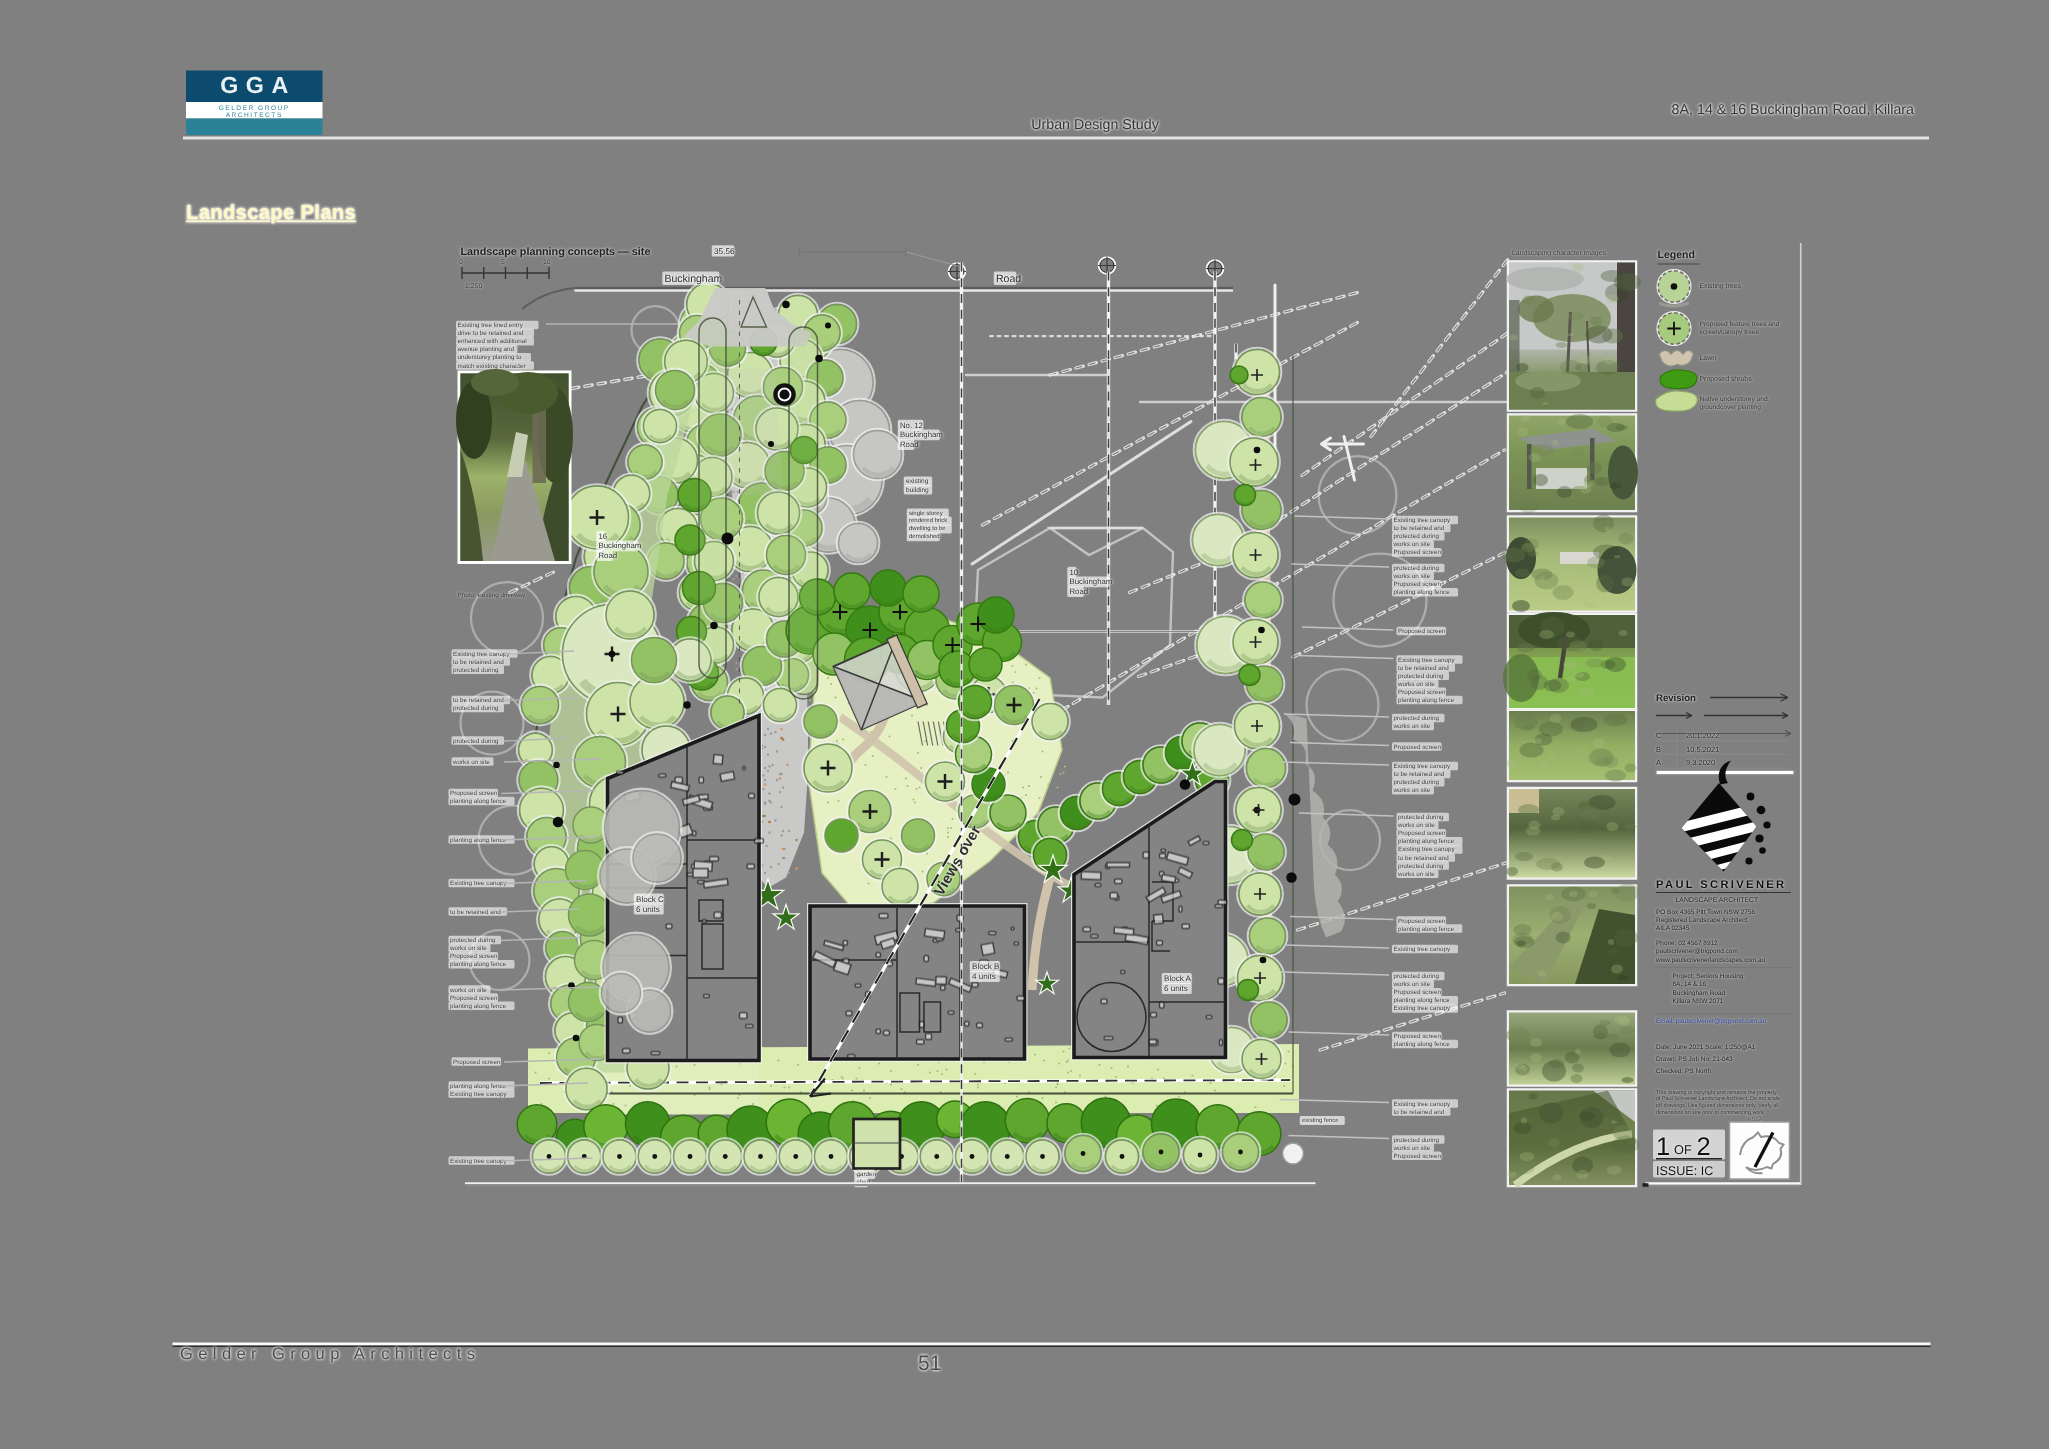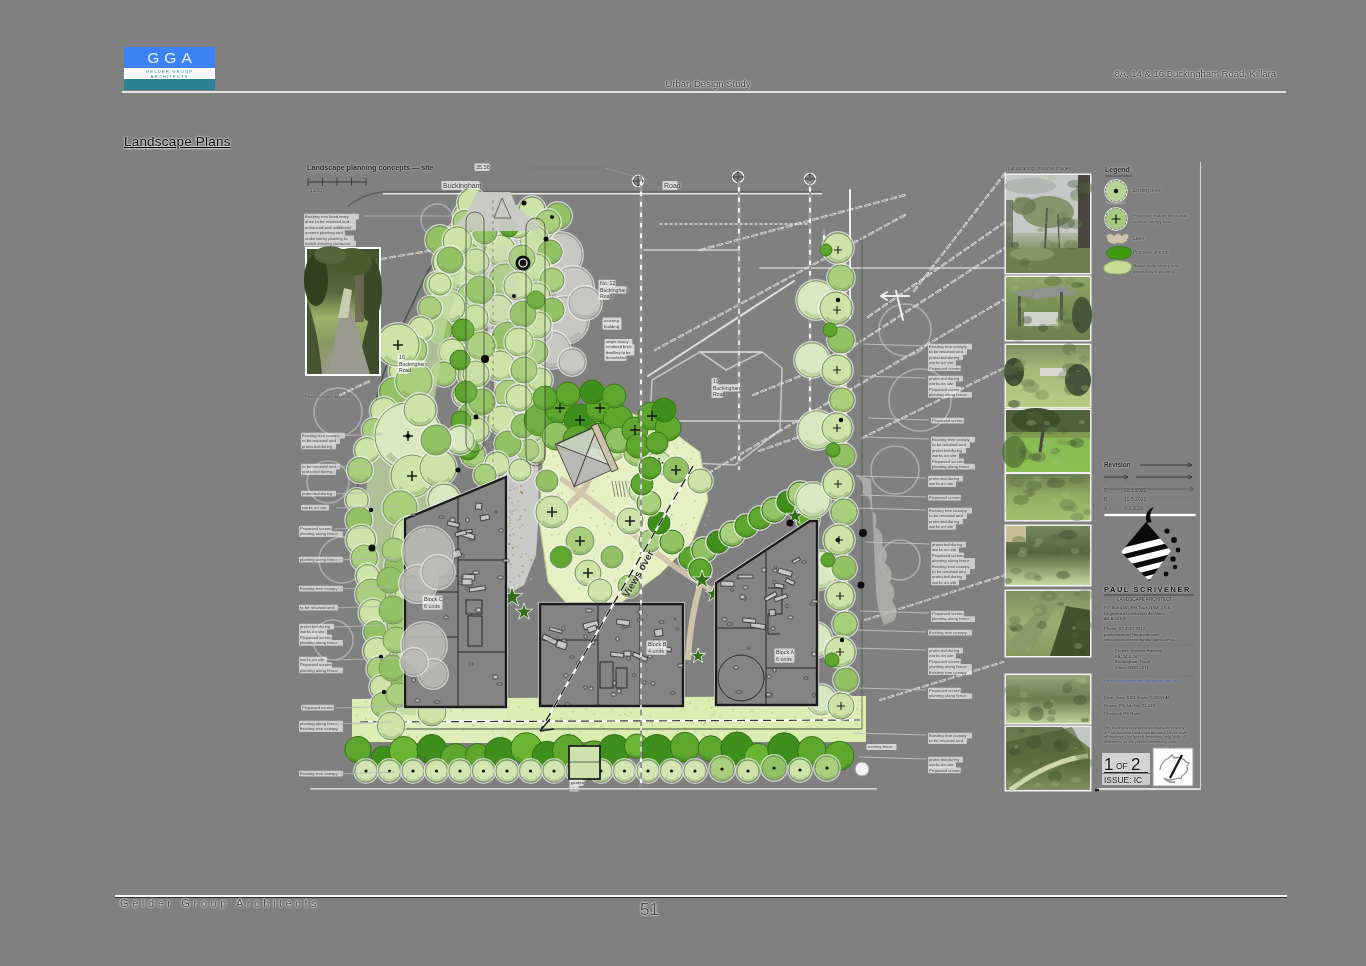--- a/index.html
+++ b/index.html
@@ -2,34 +2,34 @@
 <html><head><meta charset="utf-8">
 <style>
 html,body{margin:0;padding:0;background:#808080;width:1366px;height:966px;overflow:hidden}
 *{font-family:"Liberation Sans", sans-serif;box-sizing:border-box}
 .abs{position:absolute}
 </style></head>
 <body>
 
 <div class="abs" style="left:0;top:0;width:1366px;height:966px;background:#808080"></div>
 
-<div class="abs" style="left:124px;top:47px;width:91px;height:21px;background:#3b82f6;color:#e8f2f4;font-size:15.5px;letter-spacing:5px;text-align:center;line-height:21.5px;text-indent:5px;font-weight:normal">GGA</div>
+<div class="abs" style="left:124px;top:47px;width:91px;height:21px;background:#0c4a6e;color:#e8f2f4;font-size:15.5px;letter-spacing:5px;text-align:center;line-height:21.5px;text-indent:5px;font-weight:bold">GGA</div>
 
 <div class="abs" style="left:124px;top:68px;width:91px;height:11px;background:#fff;color:#2b8196;font-size:4.4px;letter-spacing:1px;text-align:center;line-height:5.4px;font-weight:normal;padding-top:0.8px">GELDER GROUP<br>ARCHITECTS</div>
 
 <div class="abs" style="left:124px;top:79px;width:91px;height:10.5px;background:#2b8196"></div>
 
 <div class="abs" style="left:122px;top:89.8px;width:1164px;height:1px;background:#7d7d7d"></div>
 <div class="abs" style="left:122px;top:90.8px;width:1164px;height:1.8px;background:#e2e2e2"></div>
 
-<div class="abs" style="left:565px;top:78px;width:286px;text-align:center;font-size:9.5px;color:#333;text-shadow:0 0 2px #fff,0 0 2px #fff">Urban Design Study</div>
+<div class="abs" style="left:587px;top:78px;width:286px;text-align:center;font-size:9.5px;color:#333;text-shadow:0 0 2px #fff,0 0 2px #fff">Urban Design Study</div>
 
 <div class="abs" style="left:1000px;top:68px;width:276px;text-align:right;font-size:9.5px;color:#333;text-shadow:0 0 2px #fff,0 0 2px #fff">8A, 14 &amp; 16 Buckingham Road, Killara</div>
 
-<div class="abs" style="left:124px;top:134px;font-size:13.5px;font-weight:normal;color:#000000;text-decoration:underline;letter-spacing:0.2px;text-shadow:0 0 2px #fff,0 0 2px #fff">Landscape Plans</div>
+<div class="abs" style="left:124px;top:134px;font-size:13.5px;font-weight:bold;color:#fef9c3;text-decoration:underline;letter-spacing:0.2px;text-shadow:0 0 2px #fff,0 0 2px #fff">Landscape Plans</div>
 
 <svg class="abs" style="left:0;top:0" width="1366" height="966" viewBox="0 0 1366 966">
 <defs>
 <linearGradient id="forest" x1="0" y1="0" x2="0" y2="1">
  <stop offset="0" stop-color="#41502e"></stop>
         <stop offset="0.35" stop-color="#59693c"></stop>
  <stop offset="0.55" stop-color="#9cb26a"></stop>
         <stop offset="0.75" stop-color="#8a9a60"></stop>
  <stop offset="1" stop-color="#9a9a8c"></stop>
 </linearGradient>
@@ -2548,12 +2548,12 @@
       <line x1="1095" y1="790" x2="1099" y2="790" stroke="#222" stroke-width="2.4"></line>
       <line x1="1200.5" y1="162" x2="1200.5" y2="790" stroke="#cfcfcf" stroke-width="1.1"></line>
     </g>
 </svg>
 
 <div class="abs" style="left:115px;top:895.2px;width:1172px;height:1.4px;background:#fafafa"></div>
 <div class="abs" style="left:115px;top:896.6px;width:1172px;height:1.8px;background:#2e2e2e"></div>
 
 <div class="abs" style="left:120px;top:897px;font-size:11px;letter-spacing:3.6px;color:#4c4c4c;text-shadow:0 0 2px #fff,0 0 2px #fff">Gelder Group Architects</div>
 
-<div class="abs" style="left:640px;top:900px;font-size:17px;color:#4c4c4c;text-shadow:0 0 2px #fff,0 0 2px #fff">51</div>
+<div class="abs" style="left:612px;top:900px;font-size:14px;color:#4c4c4c;text-shadow:0 0 2px #fff,0 0 2px #fff">51</div>
 </body></html>

